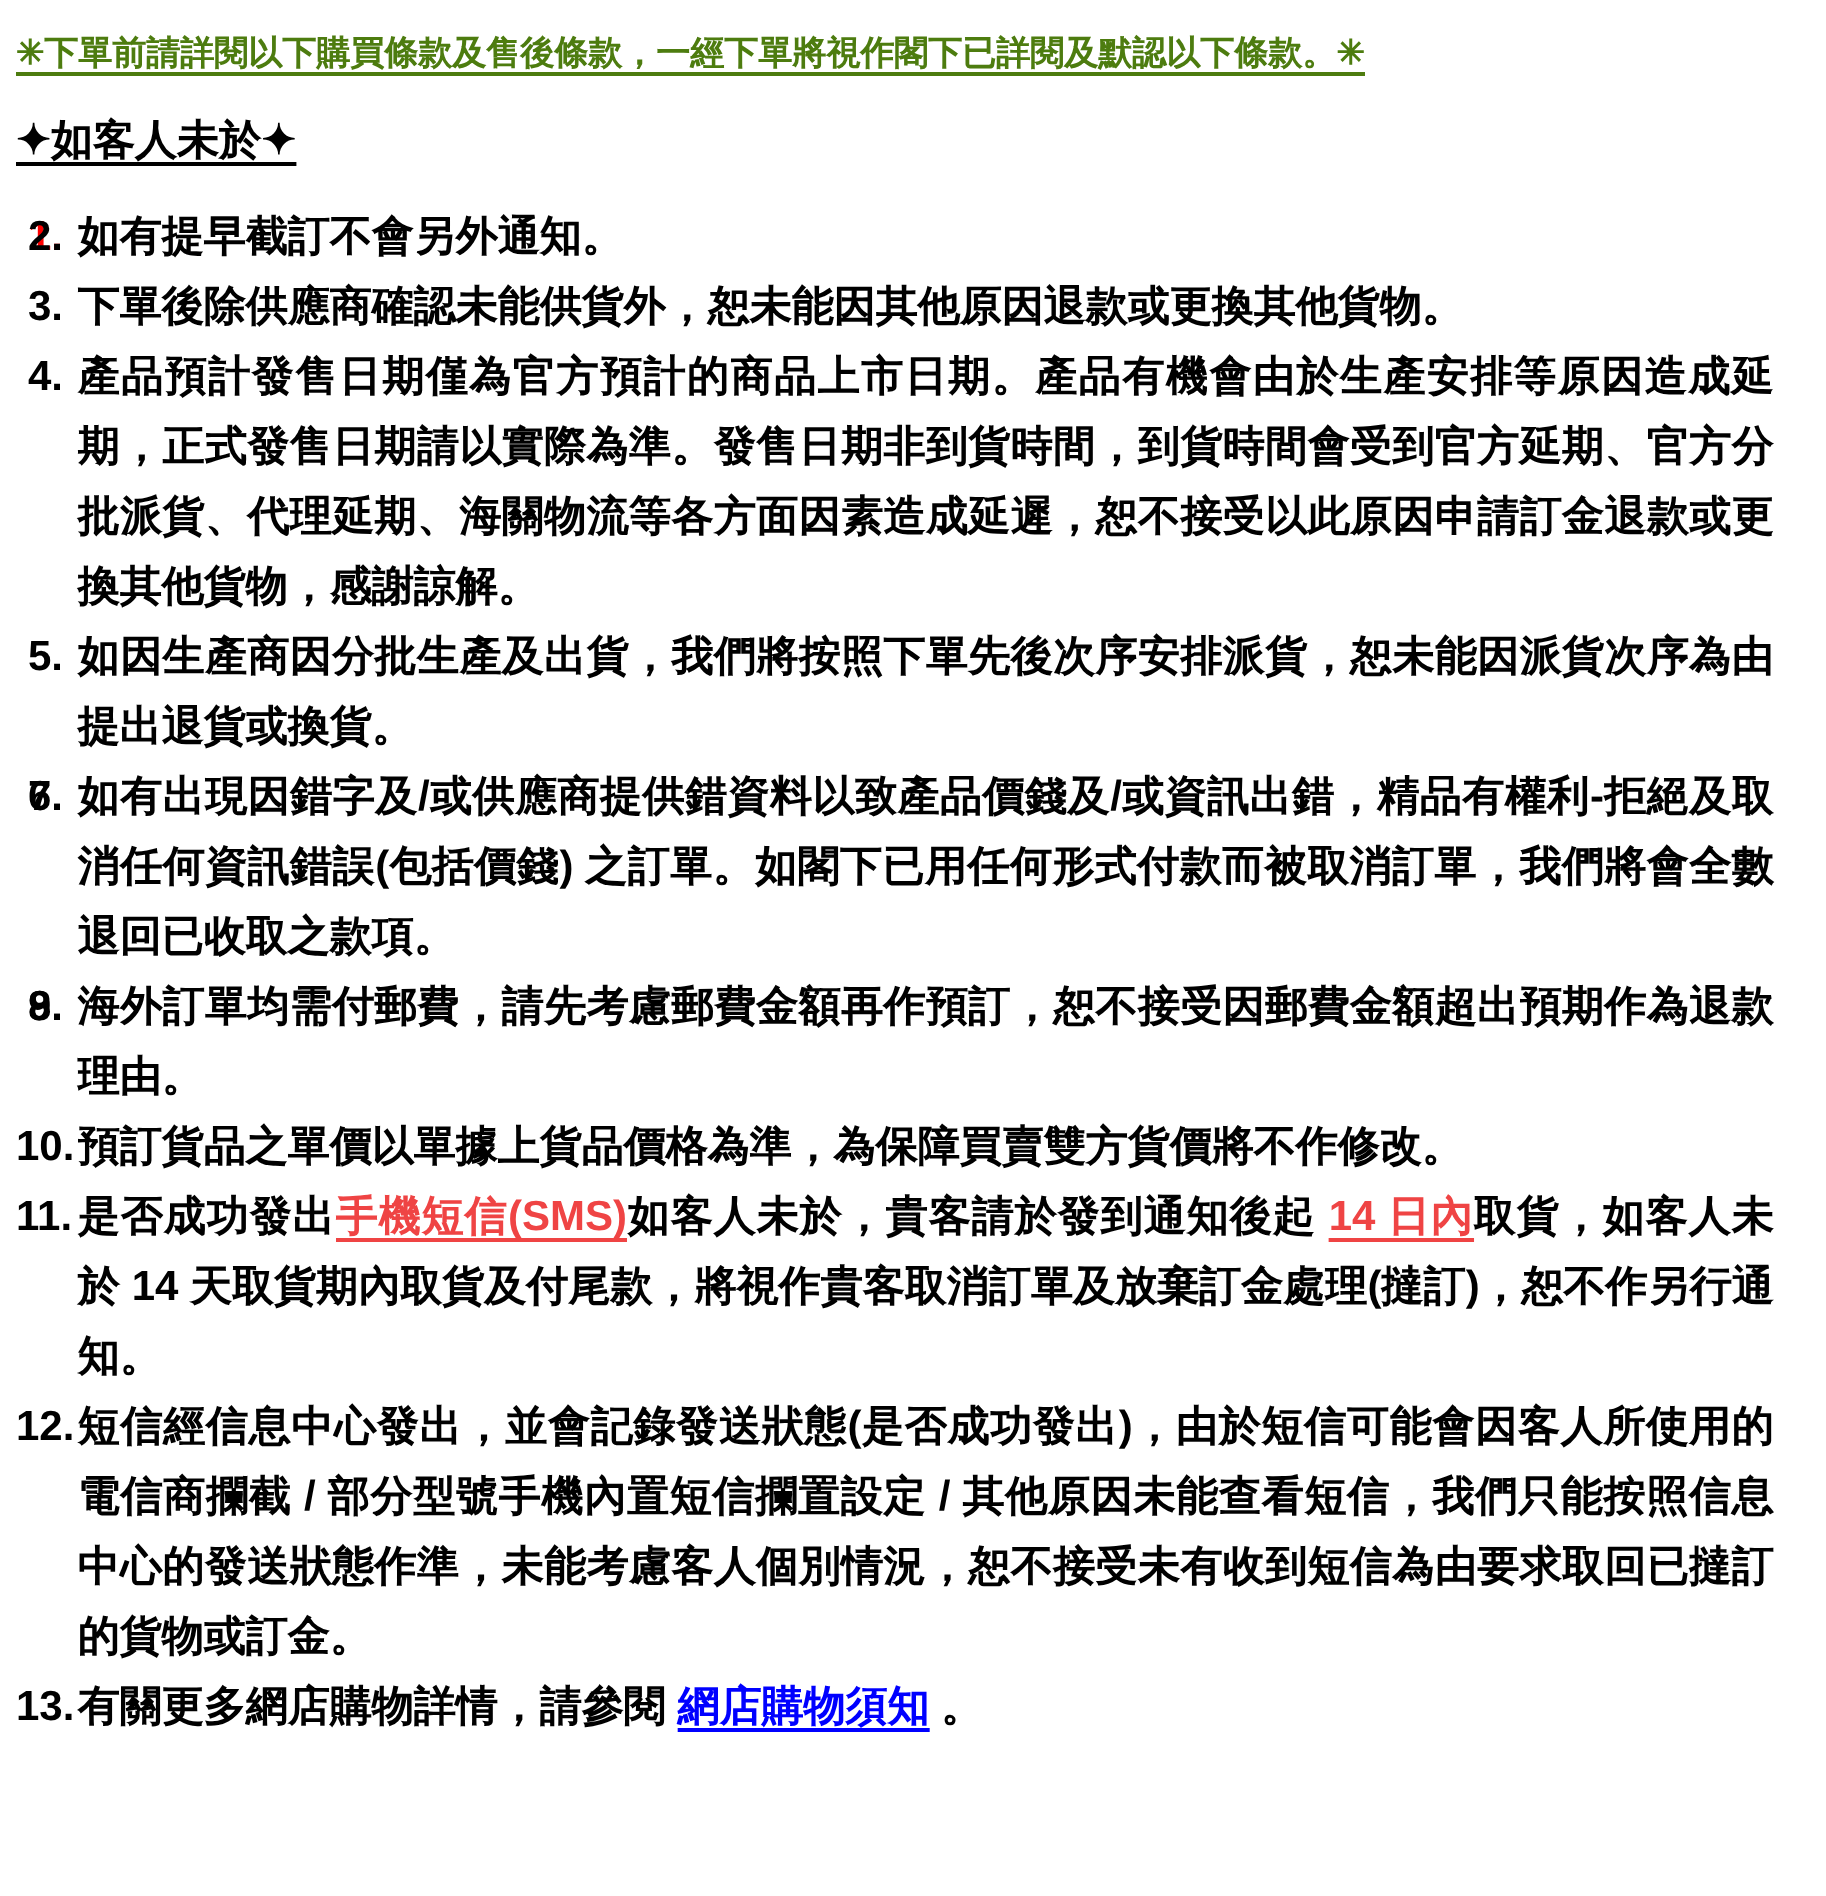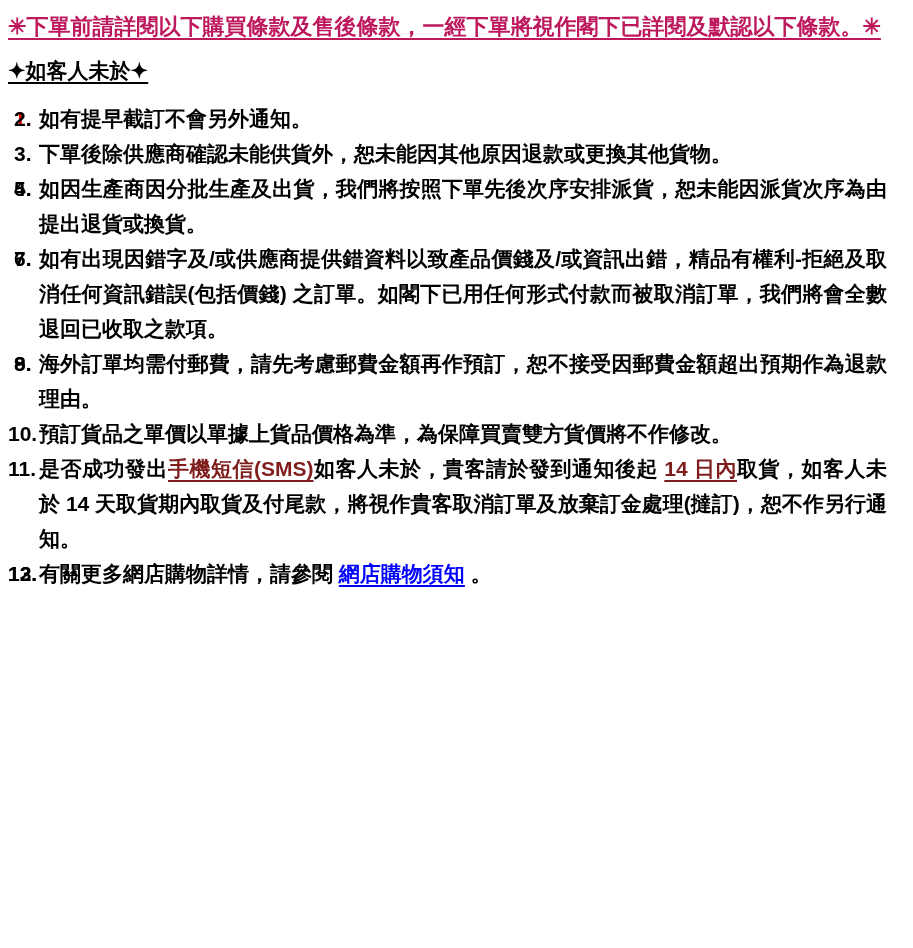--- a/index.html
+++ b/index.html
@@ -14,22 +14,22 @@
     font-family: "Liberation Sans", sans-serif;
     font-weight: bold;
     color: #000000;
   }
   .page {
     box-sizing: border-box;
     width: 913px;
     padding: 13px 26px 10px 6px;
   }
   .notice {
-    color: #be185d;
-    font-size: 22px;
+    color: #4d7c0f;
+    font-size: 17px;
     line-height: 28px;
     margin: 0 0 16px 2px;
     text-decoration: underline;
     text-decoration-thickness: 2px;
     text-underline-offset: 4px;
   }
   .section-title {
     font-size: 21px;
     line-height: 27px;
     margin: 0 0 17px 2px;
@@ -56,21 +56,21 @@
     left: 2px;
     top: 0;
   }
   .term.d1 .num {
     left: 8px;
   }
   .term.red {
     color: #ff0000;
   }
   .em-red {
-    color: #7f1d1d;
+    color: #ef4444;
     text-decoration: underline;
     text-decoration-thickness: 2px;
     text-underline-offset: 4px;
   }
   a.doc-link {
     color: #0000ff;
     text-decoration: underline;
     text-decoration-thickness: 2px;
     text-underline-offset: 4px;
     cursor: pointer;
@@ -86,35 +86,35 @@
   <div class="section-title"><span class="underlined">✦如客人未於✦</span></div>
 
   <ol class="terms">
 
     <li class="term d1 red"><span class="num">1.</span></li>
 
     <li class="term d1"><span class="num">2.</span><span>如有提早截訂不會另外通知。</span></li>
 
     <li class="term d1"><span class="num">3.</span><span>下單後除供應商確認未能供貨外，恕未能因其他原因退款或更換其他貨物。</span></li>
 
-    <li class="term d1"><span class="num">4.</span></li>
+    <li class="term d1"><span class="num">4.</span><span>產品預計發售日期僅為官方預計的商品上市日期。產品有機會由於生產安排等原因造成延期，正式發售日期請以實際為準。發售日期非到貨時間，到貨時間會受到官方延期、官方分批派貨、代理延期、海關物流等各方面因素造成延遲，恕不接受以此原因申請訂金退款或更換其他貨物，感謝諒解。</span></li>
 
     <li class="term d1"><span class="num">5.</span><span>如因生產商因分批生產及出貨，我們將按照下單先後次序安排派貨，恕未能因派貨次序為由提出退貨或換貨。</span></li>
 
     <li class="term d1"><span class="num">6.</span></li>
 
     <li class="term d1"><span class="num">7.</span><span>如有出現因錯字及/或供應商提供錯資料以致產品價錢及/或資訊出錯，精品有權利-拒絕及取消任何資訊錯誤(包括價錢) 之訂單。如閣下已用任何形式付款而被取消訂單，我們將會全數退回已收取之款項。</span></li>
 
     <li class="term d1"><span class="num">8.</span></li>
 
     <li class="term d1"><span class="num">9.</span><span>海外訂單均需付郵費，請先考慮郵費金額再作預訂，恕不接受因郵費金額超出預期作為退款理由。</span></li>
 
     <li class="term"><span class="num">10.</span><span>預訂貨品之單價以單據上貨品價格為準，為保障買賣雙方貨價將不作修改。</span></li>
 
     <li class="term"><span class="num">11.</span><span>是否成功發出</span><span class="em-red">手機短信(SMS)</span><span>如客人未於，貴客請於發到通知後起 </span><span class="em-red">14 日內</span><span>取貨，如客人未於 14 天取貨期內取貨及付尾款，將視作貴客取消訂單及放棄訂金處理(撻訂)，恕不作另行通知。</span></li>
 
-    <li class="term"><span class="num">12.</span></li>
+    <li class="term"><span class="num">12.</span><span>短信經信息中心發出，並會記錄發送狀態(是否成功發出)，由於短信可能會因客人所使用的電信商攔截 / 部分型號手機內置短信攔置設定 / 其他原因未能查看短信，我們只能按照信息中心的發送狀態作準，未能考慮客人個別情況，恕不接受未有收到短信為由要求取回已撻訂的貨物或訂金。</span></li>
 
     <li class="term"><span class="num">13.</span><span>有關更多網店購物詳情，請參閱 </span><a class="doc-link" href="#">網店購物須知</a><span> 。</span></li>
 
   </ol>
 
 </div>
 
 </body></html>

